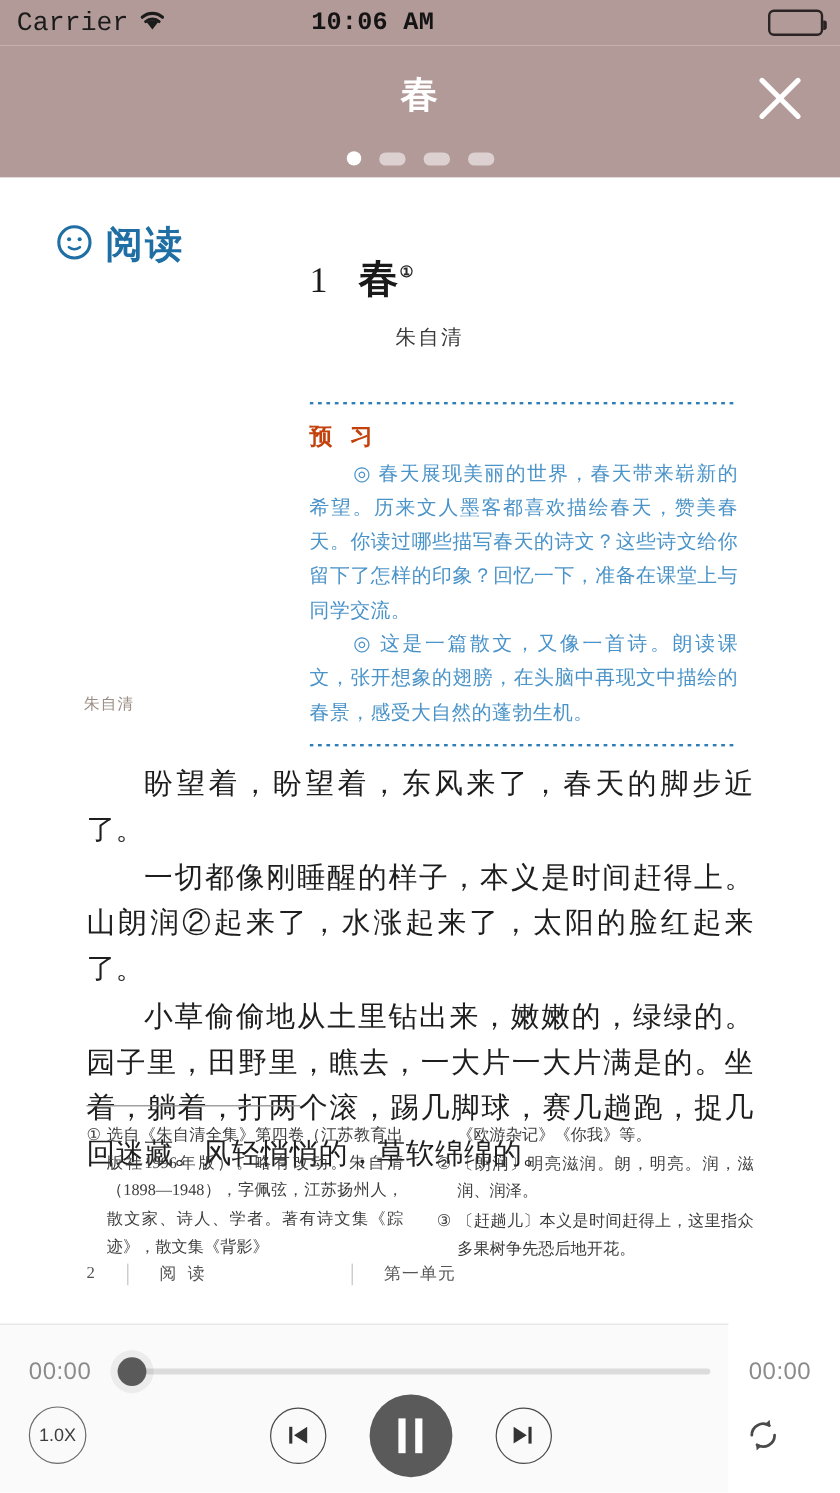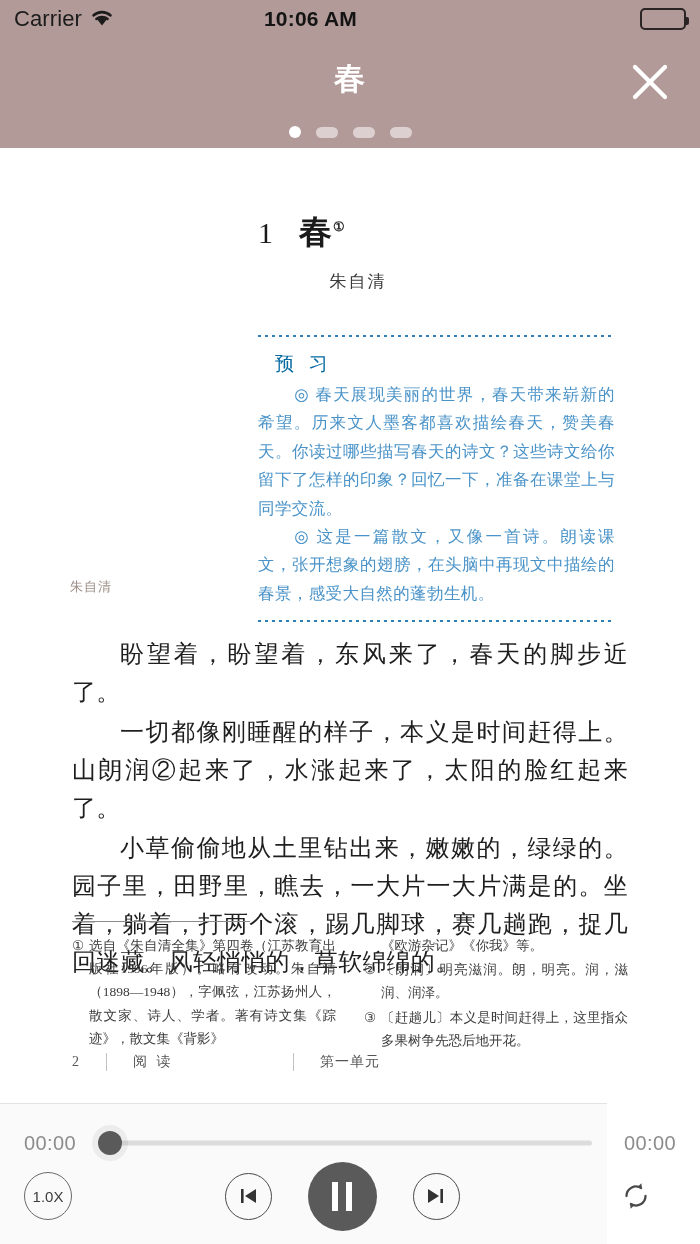--- a/index.html
+++ b/index.html
@@ -9,21 +9,21 @@
     background: #ffffff;
     overflow: hidden;
   }
   body { position: relative; }
 
   
   .statusbar {
     position: absolute; top: 0; left: 0; width: 700px; height: 38px;
     background: #b29a98;
     display: flex; align-items: center;
-    font-family: Liberation Sans, sans-serif;
+    font-family: Liberation Mono, monospace;
     justify-content: center;
   }
   .sb-left { display: flex; align-items: center; gap: 7px; margin-left: 14px; }
   .sb-carrier { font-size: 22px; color: #1b1b1b; letter-spacing: 0.1px; }
   .wifi-icon { display: block; }
   .sb-time {
     position: absolute; left: 0; width: 621px; text-align: center;
     font-size: 21px; font-weight: 600; color: #141414; letter-spacing: 0.2px;
   }
   .sb-right { margin-left: auto; margin-right: 14px; display: flex; align-items: center; }
@@ -95,22 +95,22 @@
   
   .preview {
     position: absolute; left: 258px; top: 187px; width: 357px;
   }
   .dotline {
     height: 2px; width: 100%;
     background-image: linear-gradient(to right, #2e7fb8 0 3px, transparent 3px 7px);
     background-size: 7px 2px; background-repeat: repeat-x;
   }
   .preview-title {
-    color: #0369a1; font-size: 19px; font-weight: 400; letter-spacing: 5px;
-    margin: 14px 0 4px 17px;
+    color: #c2410c; font-size: 19px; font-weight: 700; letter-spacing: 5px;
+    margin: 14px 0 4px 0;
   }
   .preview p {
     color: #4a93c8; font-size: 16.5px; line-height: 1.72;
     text-align: justify; letter-spacing: 0.4px;
     font-family: "Liberation Serif", serif;
   }
   .preview p .bullet { letter-spacing: 0; margin-right: 6px; }
   .preview p.indent { text-indent: 2.2em; }
   .preview .dotline.bottom { margin-top: 12px; }
 
@@ -243,20 +243,31 @@
   <div class="pager-dots">
     <span class="dot active"></span>
     <span class="dot wide"></span>
     <span class="dot wide"></span>
     <span class="dot wide"></span>
   </div>
 </div>
 
 <div class="reader">
 
+  <div class="read-head">
+    <span>
+      <svg width="30" height="30" viewBox="0 0 30 30">
+        <circle cx="15" cy="15" r="13" fill="none" stroke="#1f6fa5" stroke-width="2.6"></circle>
+        <circle cx="10.6" cy="12.4" r="1.7" fill="#1f6fa5"></circle>
+        <circle cx="19.4" cy="12.4" r="1.7" fill="#1f6fa5"></circle>
+        <path d="M10.4 19 Q15 22.4 19.6 19" stroke="#1f6fa5" stroke-width="2.1" fill="none" stroke-linecap="round"></path>
+      </svg>
+    </span>
+    <span class="label">阅读</span>
+  </div>
 
   <div class="lesson-title">
     <span class="lesson-num">1</span>
     <span class="lesson-name"><span>春</span><span class="sup">①</span></span>
   </div>
   <div class="lesson-author">朱自清</div>
 
   <div class="preview">
     <div class="dotline"></div>
     <div class="preview-title">预 习</div>

